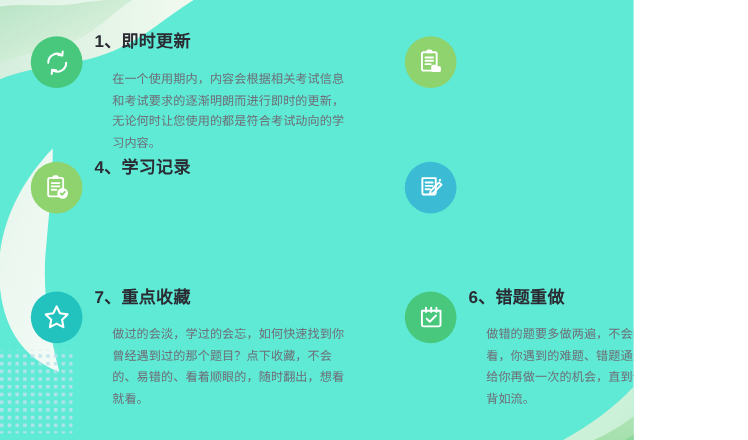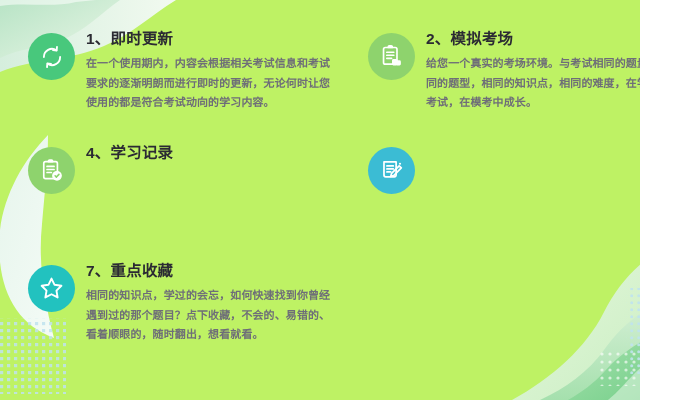--- a/index.html
+++ b/index.html
@@ -11,23 +11,23 @@
     width: 680px;
     height: 400px;
     overflow: hidden;
     background: #ffffff;
     font-family: "Liberation Sans", "DejaVu Sans", sans-serif;
     position: relative;
   }
 
   #stage {
     position: relative;
-    width: 640px;
+    width: 576px;
     height: 400px;
-    background: #bef264;
+    background: #5eead4;
     overflow: hidden;
   }
 
   
   #bg-decor {
     position: absolute;
     inset: 0;
     width: 680px;
     height: 400px;
     z-index: 0;
@@ -77,23 +77,22 @@
     letter-spacing: 0.2px;
     line-height: 1.1;
     margin: 0 0 7px 0;
     white-space: nowrap;
   }
 
   .card-text {
     font-size: 11px;
     color: #6e6e78;
     line-height: 1.78;
-    margin: 0;
+    margin: 16px;
     letter-spacing: 0.1px;
-    font-weight: bold;
   }
 </style>
 </head>
 <body>
 
 <div id="stage">
 
   <svg id="bg-decor" viewBox="0 0 680 400" width="680" height="400" xmlns="http://www.w3.org/2000/svg">
     <defs>
       <linearGradient id="gradTopWave" x1="0" y1="0" x2="1" y2="1">
@@ -184,24 +183,20 @@
         <svg width="26" height="26" viewBox="0 0 24 24" fill="none" stroke="#ffffff" stroke-width="1.55" stroke-linecap="round" stroke-linejoin="round">
           <rect x="4.2" y="3.2" width="12.4" height="15.4" rx="1.6"></rect>
           <path d="M8.6 3.2 v-0.6 a0.9 0.9 0 0 1 0.9-0.9 h1.8 a0.9 0.9 0 0 1 0.9 0.9 v0.6 z" fill="#ffffff"></path>
           <line x1="7.2" y1="7.6" x2="13.6" y2="7.6"></line>
           <line x1="7.2" y1="10.4" x2="13.6" y2="10.4"></line>
           <line x1="7.2" y1="13.2" x2="11.6" y2="13.2"></line>
           <rect x="12.8" y="14.6" width="3.4" height="4.4" rx="0.5" fill="#ffffff" stroke="#ffffff"></rect>
           <rect x="16.2" y="15.8" width="3.2" height="3.2" rx="0.5" fill="#ffffff" stroke="#ffffff"></rect>
         </svg>
       </div>
-      <div class="card-body">
-        <h3 class="card-title">2、模拟考场</h3>
-        <p class="card-text">给您一个真实的考场环境。与考试相同的题量，相同的题型，相同的知识点，相同的难度，在学习中考试，在模考中成长。</p>
-      </div>
     </div>
 
     <div class="card">
       <div class="card-icon" style="background:#8ed36d">
         <svg width="26" height="26" viewBox="0 0 24 24" fill="none" stroke="#ffffff" stroke-width="1.55" stroke-linecap="round" stroke-linejoin="round">
           <rect x="4.4" y="3.4" width="12.6" height="15.6" rx="1.6"></rect>
           <path d="M8.8 3.4 v-0.6 a0.9 0.9 0 0 1 0.9-0.9 h1.9 a0.9 0.9 0 0 1 0.9 0.9 v0.6 z" fill="#ffffff"></path>
           <line x1="7.4" y1="7.8" x2="13.9" y2="7.8"></line>
           <line x1="7.4" y1="10.6" x2="13.9" y2="10.6"></line>
           <line x1="7.4" y1="13.4" x2="11.4" y2="13.4"></line>
@@ -228,19 +223,34 @@
     </div>
 
     <div class="card">
       <div class="card-icon" style="background:#22c2bf">
         <svg width="27" height="27" viewBox="0 0 24 24" fill="none" stroke="#ffffff" stroke-width="1.7" stroke-linecap="round" stroke-linejoin="round">
           <path d="M12 3.2 l2.72 5.52 l6.08 0.88 l-4.4 4.29 l1.04 6.06 l-5.44-2.86 l-5.44 2.86 l1.04-6.06 l-4.4-4.29 l6.08-0.88 z"></path>
         </svg>
       </div>
       <div class="card-body">
         <h3 class="card-title">7、重点收藏</h3>
-        <p class="card-text">相同的知识点，学过的会忘，如何快速找到你曾经遇到过的那个题目？点下收藏，不会的、易错的、看着顺眼的，随时翻出，想看就看。</p>
-      </div>
-    </div>
-
+        <p class="card-text">做过的会淡，学过的会忘，如何快速找到你曾经遇到过的那个题目？点下收藏，不会的、易错的、看着顺眼的，随时翻出，想看就看。</p>
+      </div>
+    </div>
+
+    <div class="card">
+      <div class="card-icon" style="background:#48c87c">
+        <svg width="26" height="26" viewBox="0 0 24 24" fill="none" stroke="#ffffff" stroke-width="1.6" stroke-linecap="round" stroke-linejoin="round">
+          <path d="M4.2 6.0 h15.6 v11.6 a1.5 1.5 0 0 1-1.5 1.5 h-12.6 a1.5 1.5 0 0 1-1.5-1.5 z"></path>
+          <line x1="7.6" y1="3.4" x2="7.6" y2="7.0"></line>
+          <line x1="12.0" y1="3.4" x2="12.0" y2="7.0"></line>
+          <line x1="16.4" y1="3.4" x2="16.4" y2="7.0"></line>
+          <polyline points="8.2 12.6 10.8 15.2 16.0 10.0"></polyline>
+        </svg>
+      </div>
+      <div class="card-body">
+        <h3 class="card-title">6、错题重做</h3>
+        <p class="card-text">做错的题要多做两遍，不会的题要时常看看，你遇到的难题、错题通通会自动记录，给你再做一次的机会，直到你滚瓜烂熟。倒背如流。</p>
+      </div>
+    </div>
 
   </div>
 </div>
 
 </body></html>

